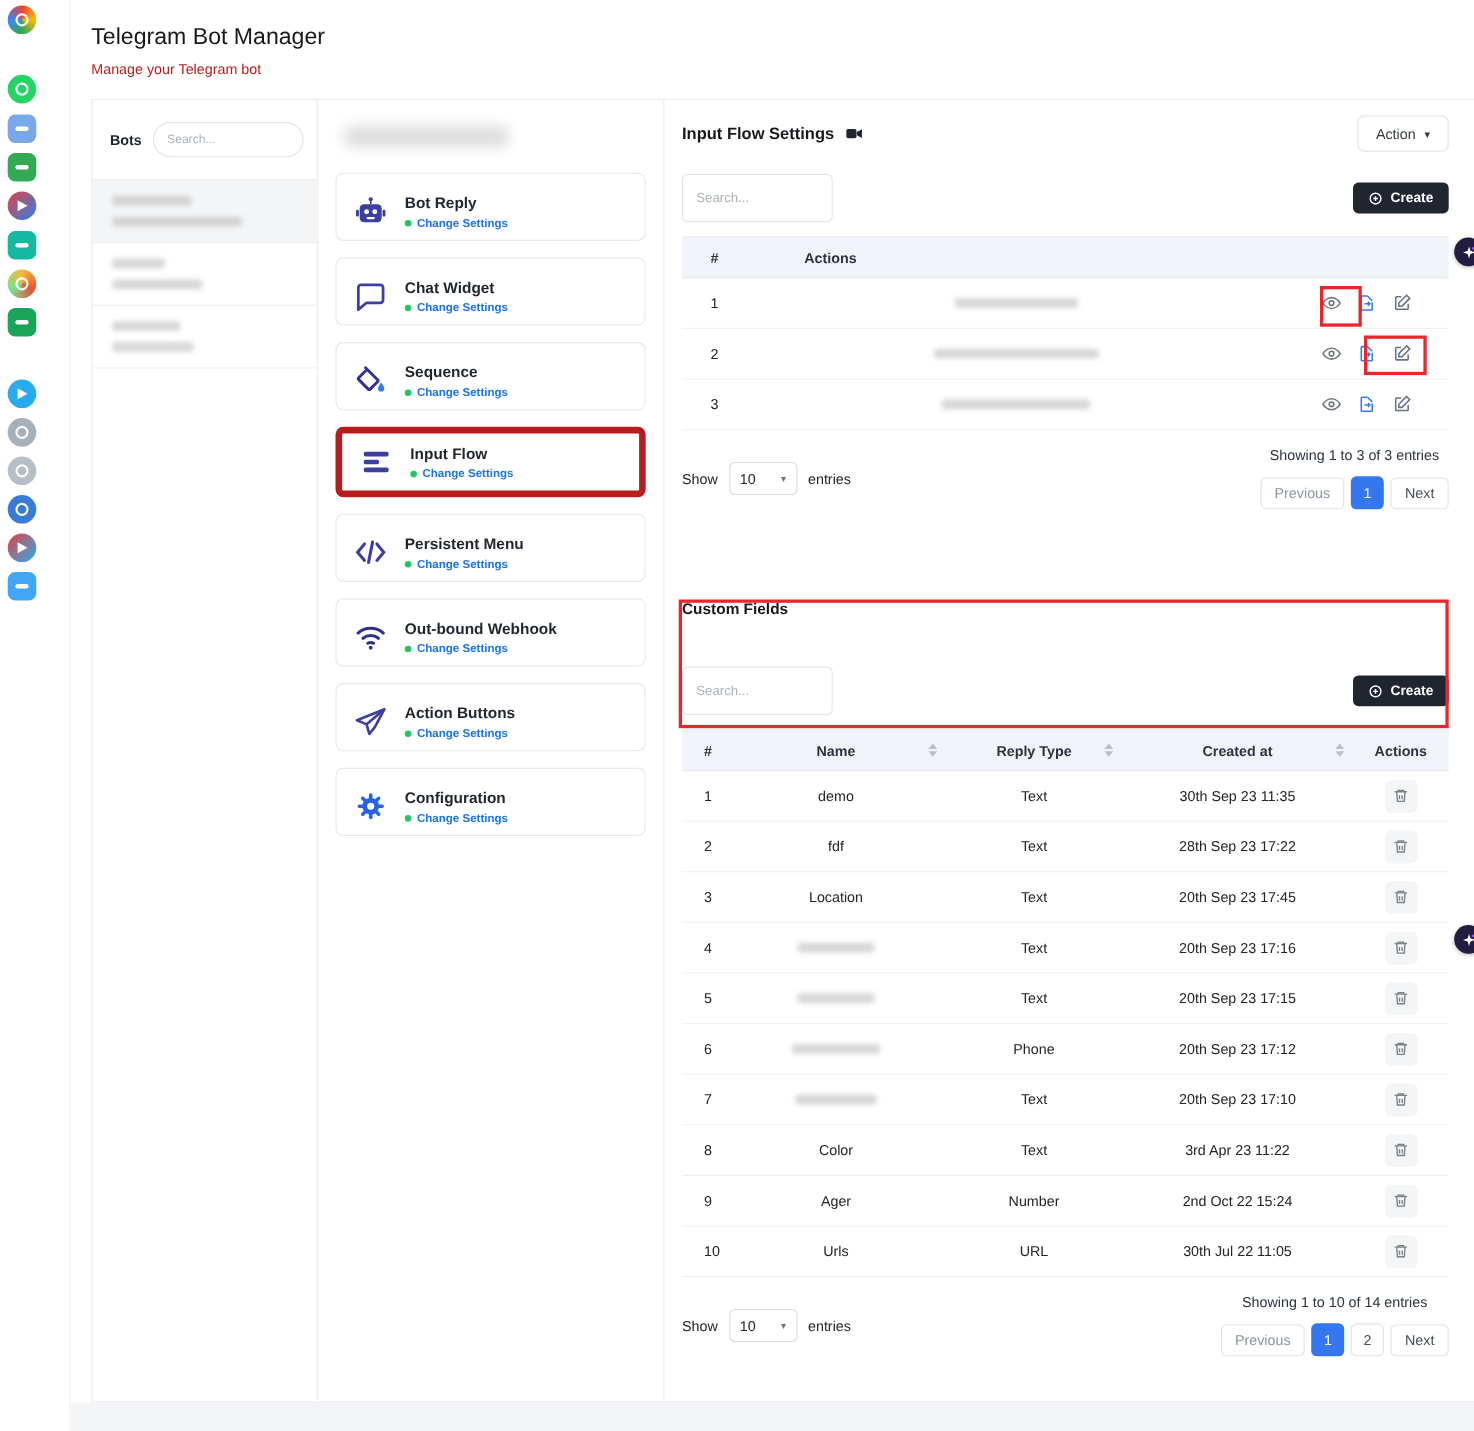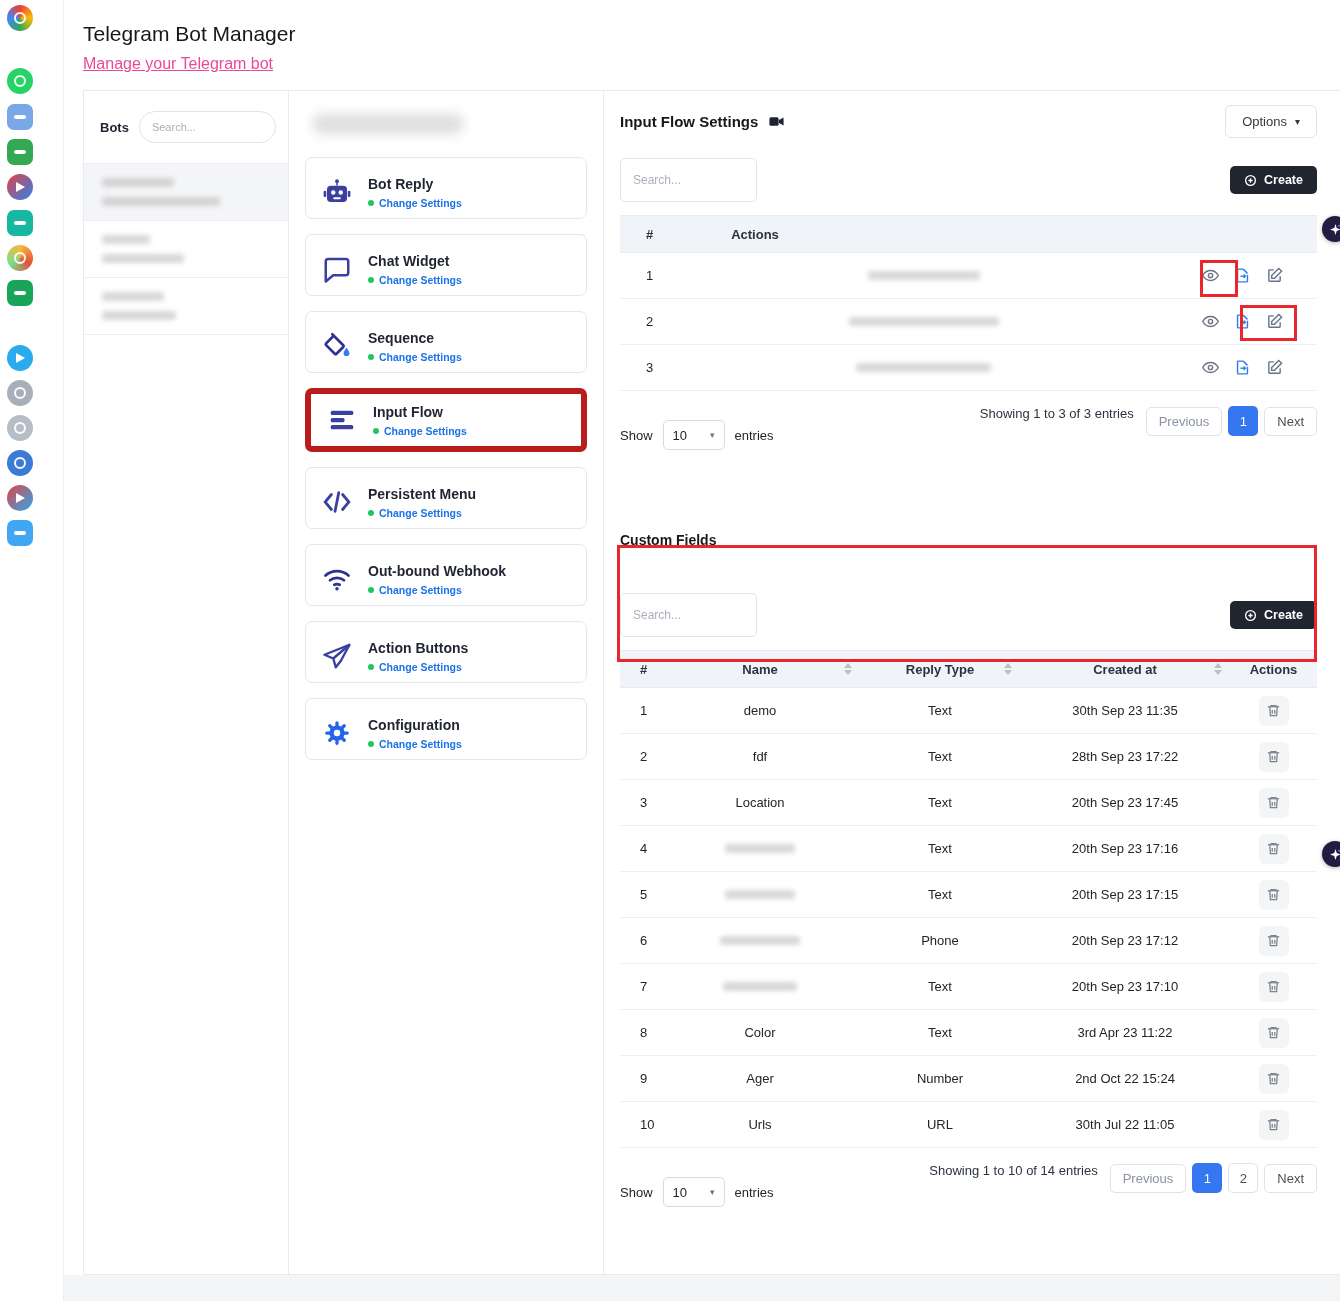--- a/index.html
+++ b/index.html
@@ -11,21 +11,21 @@
   .rail-icon { position:absolute; left:7px; width:26px; height:26px; border-radius:50%; cursor:pointer; }
   .rail-icon.sq { border-radius:7px; }
   .rail-icon .mini { position:absolute; inset:7px; border:2px solid rgba(255,255,255,.95); border-radius:50%; }
   .rail-icon .tri { position:absolute; left:9px; top:8px; width:0; height:0; border-left:9px solid #fff; border-top:5px solid transparent; border-bottom:5px solid transparent; }
   .rail-icon .bar { position:absolute; left:7px; top:11px; width:12px; height:4px; background:#fff; border-radius:2px; }
 
   
   #main { position:absolute; left:64px; top:0; right:0; bottom:0; background:#fff; }
   .page-head { position:absolute; left:19px; top:22px; }
   .page-head h1 { font-size:21px; font-weight:400; color:#17181c; }
-  .page-head .subtitle { margin-top:9px; font-size:16px; color:#ec4899;text-decoration:underline; }
+  .page-head .subtitle { margin-top:9px; font-size:13px; color:#b91c1c; }
 
   #content { position:absolute; left:19px; top:90px; right:0; bottom:26px; border:1px solid #e7eaf0; border-right:none; display:flex; }
 
   
   #bots { width:205px; border-right:1px solid #e7eaf0; }
   .bots-head { display:flex; align-items:center; gap:10px; padding:20px 12px 20px 16px; }
   .bots-head .bots-label { font-size:13px; font-weight:700; color:#1f2430; }
   .pill-search { flex:1; height:32px; border:1px solid #e0e4ea; border-radius:16px; display:flex; align-items:center; padding:0 12px; background:#fff; }
   .pill-search input { border:none; outline:none; width:100%; font-size:11px; color:#495057; font-family:"Liberation Sans",sans-serif; }
   .pill-search input::placeholder { color:#aab0ba; }
@@ -89,21 +89,21 @@
   .act-icons { display:flex; align-items:center; gap:14px; }
   .icon-btn { width:18px; height:18px; display:flex; align-items:center; justify-content:center; cursor:pointer; }
   .icon-btn svg { width:17px; height:17px; }
   .trash-btn { width:30px; height:30px; border-radius:6px; background:#f3f5f7; display:flex; align-items:center; justify-content:center; cursor:pointer; }
   .trash-btn svg { width:15px; height:15px; }
 
   .tfoot { margin-top:15px; display:flex; justify-content:space-between; align-items:flex-start; }
   .show-group { display:flex; align-items:center; gap:10px; font-size:13px; color:#212529; margin-top:14px; }
   .select { display:flex; align-items:center; justify-content:space-between; width:62px; height:30px; border:1px solid #d7dbe2; border-radius:5px; padding:0 9px; font-size:13px; color:#212529; cursor:pointer; background:#fff; }
   .select .caret { font-size:9px; color:#6b7280; }
-  .pag-group { display:flex; flex-direction:row; align-items:flex-start; gap:12px; }
+  .pag-group { display:flex; flex-direction:column; align-items:center; gap:12px; }
   .summary { font-size:13px; color:#2b3340; }
   .pager { display:flex; align-items:center; gap:6px; }
   .pg-btn { border:1px solid #dfe3e8; border-radius:5px; background:#fff; padding:6px 12px; font-size:13px; color:#8a93a2; cursor:pointer; }
   .pg-btn.nxt { color:#495057; }
   .pg-num { width:30px; height:30px; border-radius:5px; display:flex; align-items:center; justify-content:center; font-size:13px; cursor:pointer; }
   .pg-num.active { background:#3577f1; color:#fff; }
   .pg-num.plain { border:1px solid #dfe3e8; background:#fff; color:#495057; }
 
   .section-title { margin-top:82px; font-size:14px; font-weight:700; color:#17181c; }
   .toolbar.second { margin-top:45px; }
@@ -349,21 +349,21 @@
         <div class="panel-title-wrap">
           <span class="panel-title">Input Flow Settings</span>
           <span class="cam">
             <svg viewBox="0 0 24 24" fill="#1f2430">
                 <rect x="2" y="6" width="13" height="12" rx="2.2"></rect>
                 <path d="M15.5 10l6.5-3.6v11.2L15.5 14z"></path>
               </svg>
           </span>
         </div>
         <div class="btn-options">
-          <span>Options</span>
+          <span>Action</span>
             <span class="caret">▾</span>
         </div>
       </div>
 
       <div class="toolbar">
         <div class="box-search">
           <input type="text" placeholder="Search..." style="">
         </div>
         <div class="btn-create">
           <svg viewBox="0 0 24 24" fill="none" stroke="#fff" stroke-width="2.4">

